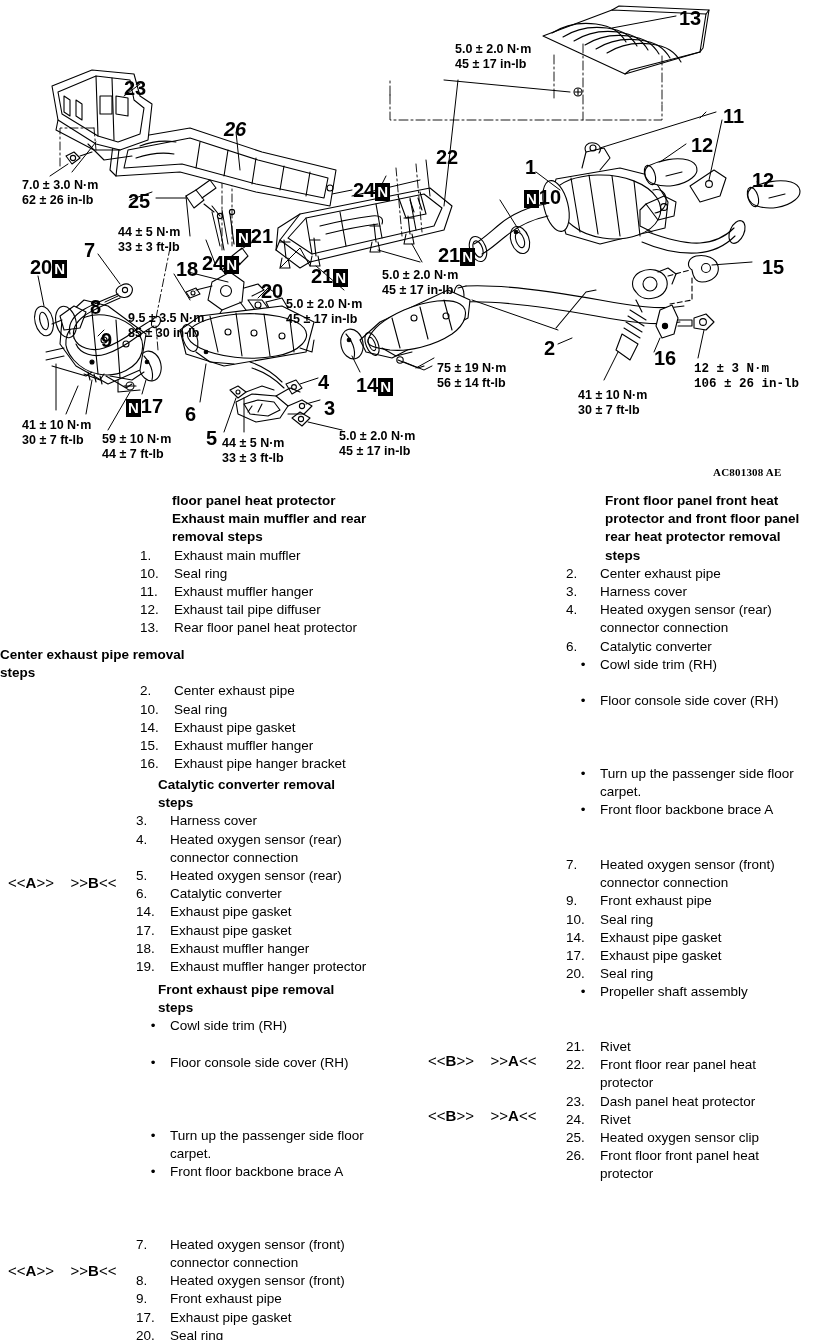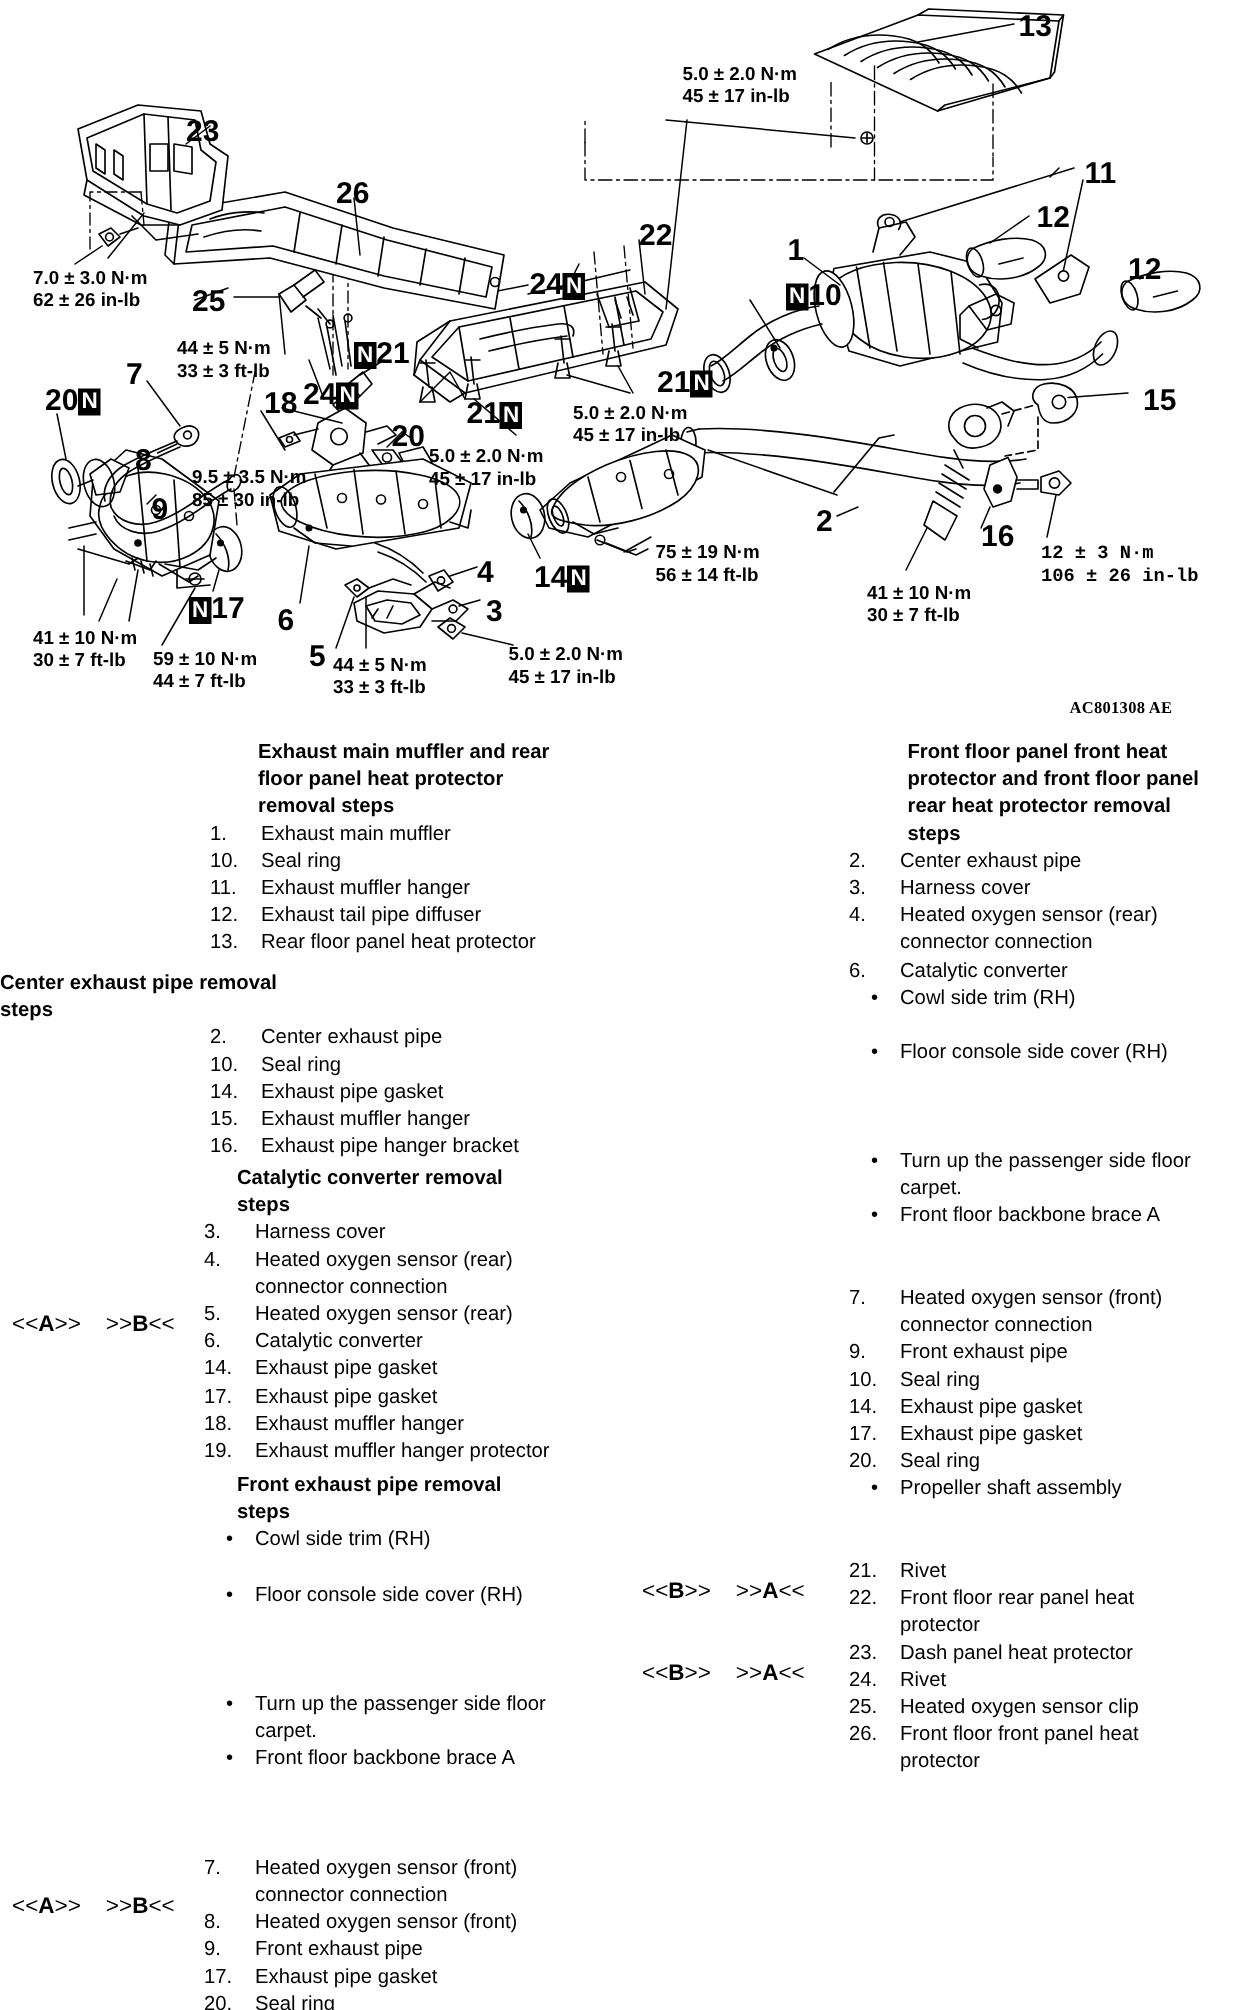--- a/index.html
+++ b/index.html
@@ -389,23 +389,23 @@
   <div class="tq" style="left:102px;top:432px;"><span>59 ± 10 N·m</span><br><span>44 ± 7 ft-lb</span></div>
   <div class="tq" style="left:222px;top:436px;"><span>44 ± 5 N·m</span><br><span>33 ± 3 ft-lb</span></div>
   <div class="tq" style="left:339px;top:429px;"><span>5.0 ± 2.0 N·m</span><br><span>45 ± 17 in-lb</span></div>
   <div class="tq" style="left:437px;top:361px;"><span>75 ± 19 N·m</span><br><span>56 ± 14 ft-lb</span></div>
   <div class="tq" style="left:578px;top:388px;"><span>41 ± 10 N·m</span><br><span>30 ± 7 ft-lb</span></div>
   <div class="tq" style="left:694px;top:362px;font-family:Liberation Mono, monospace;"><span>12 ± 3 N·m</span><br><span>106 ± 26 in-lb</span></div>
 
   <div class="num" style="left:679px;top:8px;">13</div>
   <div class="num" style="left:124px;top:78px;">23</div>
   <div class="num" style="left:723px;top:106px;">11</div>
-  <div class="num" style="left:224px;top:119px;">26</div>
+  <div class="num" style="left:224px;top:119px;font-style:italic;">26</div>
   <div class="num" style="left:691px;top:135px;">12</div>
-  <div class="num" style="left:426px;top:147px;text-align:right;">22</div>
+  <div class="num" style="left:436px;top:147px;text-align:right;">22</div>
   <div class="num" style="left:525px;top:157px;">1</div>
   <div class="num" style="left:752px;top:170px;">12</div>
   <div class="num" style="left:128px;top:191px;">25</div>
   <div class="num" style="left:84px;top:240px;">7</div>
   <div class="num" style="left:176px;top:259px;">18</div>
   <div class="num" style="left:762px;top:257px;">15</div>
   <div class="num" style="left:261px;top:281px;">20</div>
   <div class="num" style="left:90px;top:297px;">8</div>
   <div class="num" style="left:101px;top:330px;">9</div>
   <div class="num" style="left:544px;top:338px;">2</div>
@@ -427,22 +427,22 @@
 
   <div class="code" style="left:713px;top:466px;font-family:Liberation Serif, serif;">AC801308 AE</div>
 </div>
 
 <div id="lists">
 
   <div class="col colL">
 
     <div class="block" style="top:14px;left:0;width:420px;">
       <div class="hd" style="margin-left:172px;">
+        <div>floor panel heat protector</div>
         <div>Exhaust main muffler and rear</div>
-        <div>floor panel heat protector</div>
         <div>removal steps</div>
       </div>
       <div style="margin-left:140px;">
         <div class="row">
             <span class="k">1.</span>
             <span class="v">Exhaust main muffler</span>
           </div>
         <div class="row">
             <span class="k">10.</span>
             <span class="v">Seal ring</span>

